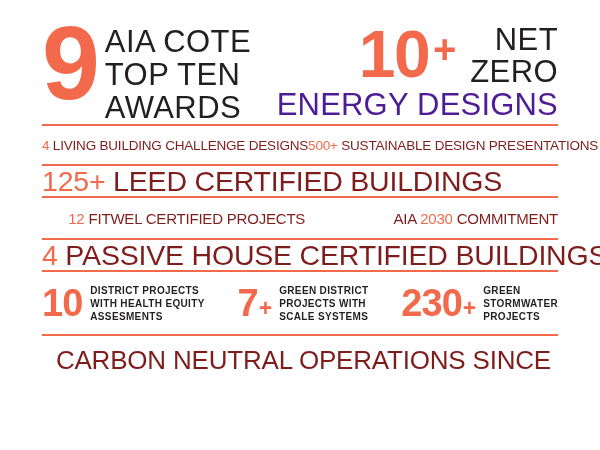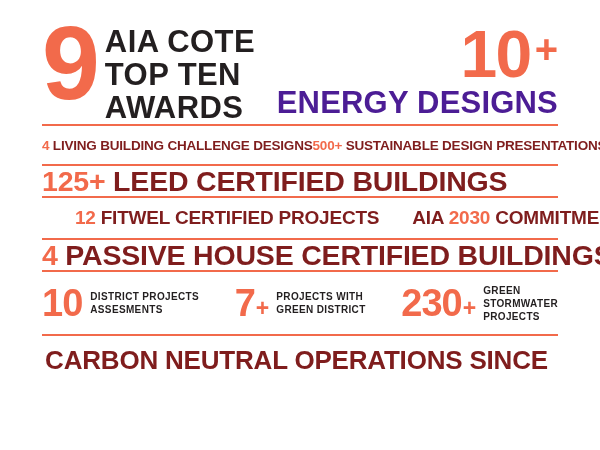--- a/index.html
+++ b/index.html
@@ -23,21 +23,21 @@
     box-sizing: border-box;
     padding: 0 42px;
   }
 
   
   .orange { color: #F26A4B; }
   .dark   { color: #7f1d1d; }
 
   .cond {
     font-family: "Liberation Sans Narrow", "Liberation Sans", sans-serif;
-    font-weight: 700;
+    font-weight: 400;
     font-stretch: condensed;
     letter-spacing: -0.2px;
   }
 
   
   .rule {
     height: 2px;
     background: #F26A4B;
     width: 100%;
     flex: 0 0 2px;
@@ -140,31 +140,31 @@
 
   .row-big {
     height: 30px;
     font-size: 28.5px;
     letter-spacing: 0.1px;
   }
   .row-big .seg { white-space: pre; }
 
   .row-med {
     height: 40px;
-    font-size: 19px;
+    font-size: 15px;
     letter-spacing: 0.2px;
     justify-content: space-between;
   }
   .row-med .group { white-space: pre; }
 
   .row-bottom {
     height: 48px;
     font-size: 26px;
     letter-spacing: 0px;
-    justify-content: center;
+    justify-content: flex-end;
   }
   .row-bottom .seg { white-space: pre; }
 
   
   .tri {
     height: 62px;
     display: flex;
     align-items: center;
     justify-content: space-between;
   }
@@ -212,20 +212,24 @@
         <span>AIA COTE</span>
         <span>TOP TEN</span>
         <span>AWARDS</span>
       </div>
     </div>
 
     <div class="hero-right">
       <div class="hero-right-top">
         <div class="bignum-10 cond">10</div>
         <div class="plus-big cond">+</div>
+        <div class="hero-right-words cond">
+          <span>NET</span>
+          <span>ZERO</span>
+        </div>
       </div>
       <div class="hero-right-bottom cond">ENERGY DESIGNS</div>
     </div>
 
   </div>
 
   <div class="rule"></div>
 
   <div class="row row-small">
     <span class="seg orange cond">4</span>
@@ -264,32 +268,34 @@
 
   <div class="tri">
 
     <div class="stat">
       <div class="stat-num">
         <span>10</span>
           <span class="plus"></span>
       </div>
       <div class="stat-lines cond">
         <span>DISTRICT PROJECTS</span>
+        <span>WITH HEALTH EQUITY</span>
         <span>ASSESMENTS</span>
       </div>
     </div>
 
     <div class="stat">
       <div class="stat-num">
         <span>7</span>
           <span class="plus">+</span>
       </div>
       <div class="stat-lines cond">
+        <span>GREEN DISTRICT</span>
         <span>PROJECTS WITH</span>
-        <span>GREEN DISTRICT</span>
+        <span>SCALE SYSTEMS</span>
       </div>
     </div>
 
     <div class="stat">
       <div class="stat-num">
         <span>230</span>
           <span class="plus">+</span>
       </div>
       <div class="stat-lines cond">
         <span>GREEN</span>

